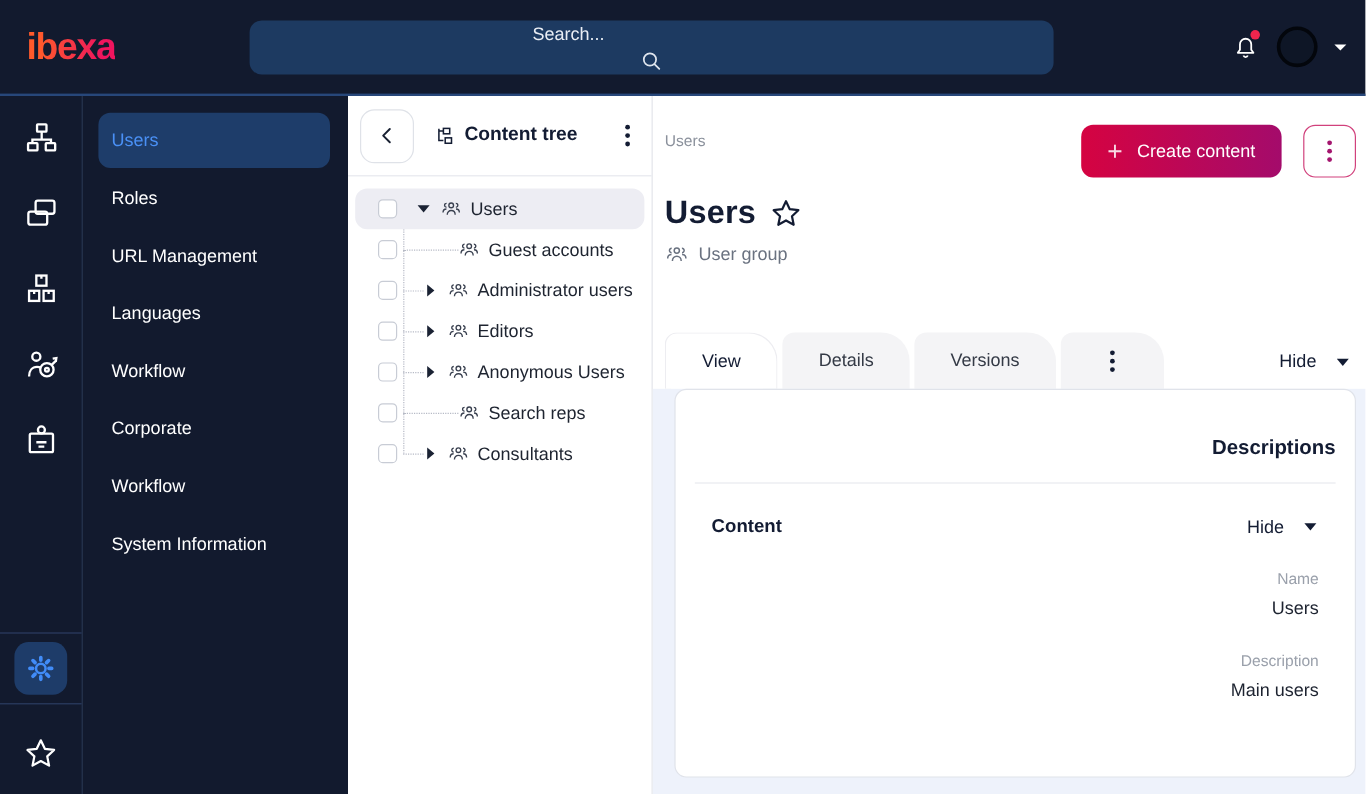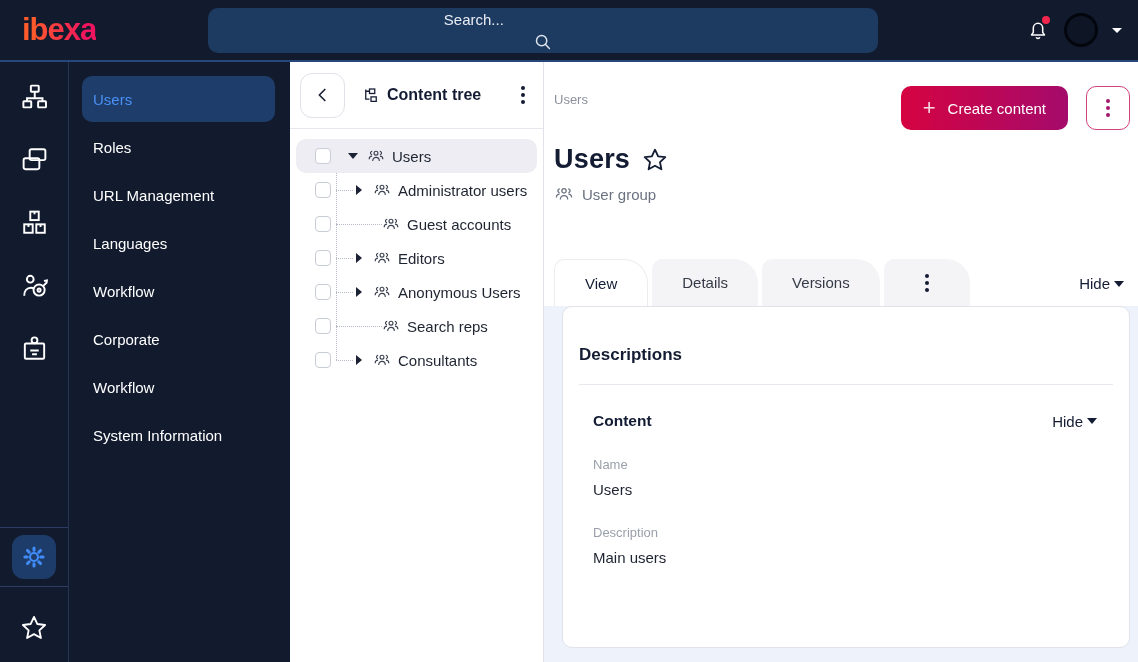--- a/index.html
+++ b/index.html
@@ -1,21 +1,21 @@
 <!DOCTYPE html>
 <html><head>
 <meta charset="utf-8">
 <style>
   * { margin:0; padding:0; box-sizing:border-box; }
   html,body { width:1138px; height:662px; overflow:hidden; background:#fff;
               font-family:"Liberation Sans", sans-serif; }
   .app { width:1138px; height:662px; display:flex; flex-direction:column; }
 
   
-  .topbar { height:62px; background:#121a2e; border-bottom:2px solid #27477a;
+  .topbar { height:80px; background:#121a2e; border-bottom:2px solid #27477a;
             display:flex; align-items:center; flex:0 0 auto; }
   .logo { margin-left:22px; font-size:31px; font-weight:800; letter-spacing:-1px;
           background:linear-gradient(90deg,#ff5a2b 15%,#ef155e 85%);
           -webkit-background-clip:text; background-clip:text; color:transparent;
           cursor:pointer; }
   .search { margin-left:112px; width:670px; height:45px; background:#1d3a61;
             border-radius:10px; display:flex; align-items:center; padding:0 16px;flex-direction:column; }
   .search input { flex:1; background:transparent; border:none; outline:none;
                   color:#fff; font-size:15px; font-family:inherit; }
   .search input::placeholder { color:#e9edf4; opacity:1; }
@@ -108,27 +108,27 @@
   .subtitle { margin-top:9px; display:flex; align-items:center; gap:8px; color:#6a7280; font-size:15px; }
   .subtitle svg { width:20px; height:20px; }
 
   .tabs-row { margin-top:auto; display:flex; align-items:flex-end; }
   .tab { height:47px; padding:0 30px; margin-right:4px; border-radius:10px 24px 0 0;
          background:#f4f4f6; display:flex; align-items:center; font-size:15px;
          color:#343a46; cursor:pointer; }
   .tab.active { background:#fff; border:1px solid #ededf1; border-bottom:none; color:#131c33; }
   .tab-kebab { width:86px; justify-content:center; color:#131c33; }
   .hide-toggle { margin-left:auto; margin-right:6px; margin-bottom:14px; display:flex;
-                 align-items:center; gap:4px; font-size:15px; color:#131c33; cursor:pointer; }
+                 align-items:center; gap:17px; font-size:15px; color:#131c33; cursor:pointer; }
   .tri-down-dark { width:0; height:0; border-left:5px solid transparent;
                    border-right:5px solid transparent; border-top:6px solid #131c33; }
 
   .tab-content { flex:1; background:#eef2fb; padding:0 8px 14px 18px; min-height:0; }
   .card { height:100%; background:#fff; border:1px solid #e0e3ea; border-radius:10px;
-          padding:38px 16px 16px 16px; }
+          padding:38px 16px 16px 16px;text-align:right; }
   .card-heading { font-size:17px; font-weight:bold; color:#131c33; }
   .card-divider { height:1px; background:#e8e9ee; margin-top:19px; }
   .section { margin-top:27px; padding:0 14px; }
   .section-head { display:flex; align-items:center; }
   .section-title { font-size:15.5px; font-weight:bold; color:#131c33; }
   .section-head .hide-toggle { margin:0 2px 0 auto; }
   .field-label { margin-top:27px; font-size:13px; color:#9aa0ab; }
   .field-value { margin-top:9px; font-size:15px; color:#1d2330; }
 </style>
 </head>
@@ -282,49 +282,49 @@
             <svg viewBox="0 0 24 24" fill="none" stroke="currentColor" stroke-width="1.5">
               <circle cx="12" cy="8.2" r="2.6"></circle>
                 <path d="M7.6 18.5c0-2.7 1.9-4.6 4.4-4.6s4.4 1.9 4.4 4.6"></path>
               <path d="M6.8 10.3a2.2 2.2 0 1 1 .1-4.4 M2.9 16.2c0-2.3 1.6-4 3.8-4"></path>
               <path d="M17.2 10.3a2.2 2.2 0 1 0-.1-4.4 M21.1 16.2c0-2.3-1.6-4-3.8-4"></path>
             </svg>
           </span>
           <span class="t-label">Users</span>
         </div>
 
+        <div class="trow leaf">
+          <input type="checkbox" style="">
+          <span class="stub"></span>
+          <span class="t-icon">
+            <svg viewBox="0 0 24 24" fill="none" stroke="currentColor" stroke-width="1.5">
+              <circle cx="12" cy="8.2" r="2.6"></circle>
+                <path d="M7.6 18.5c0-2.7 1.9-4.6 4.4-4.6s4.4 1.9 4.4 4.6"></path>
+              <path d="M6.8 10.3a2.2 2.2 0 1 1 .1-4.4 M2.9 16.2c0-2.3 1.6-4 3.8-4"></path>
+              <path d="M17.2 10.3a2.2 2.2 0 1 0-.1-4.4 M21.1 16.2c0-2.3-1.6-4-3.8-4"></path>
+            </svg>
+          </span>
+          <span class="t-label">Guest accounts</span>
+        </div>
+
         <div class="trow has-caret">
           <input type="checkbox" style="">
           <span class="stub"></span>
           <span class="caret-box">
               <span class="tri-col"></span>
             </span>
           <span class="t-icon">
             <svg viewBox="0 0 24 24" fill="none" stroke="currentColor" stroke-width="1.5">
               <circle cx="12" cy="8.2" r="2.6"></circle>
                 <path d="M7.6 18.5c0-2.7 1.9-4.6 4.4-4.6s4.4 1.9 4.4 4.6"></path>
               <path d="M6.8 10.3a2.2 2.2 0 1 1 .1-4.4 M2.9 16.2c0-2.3 1.6-4 3.8-4"></path>
               <path d="M17.2 10.3a2.2 2.2 0 1 0-.1-4.4 M21.1 16.2c0-2.3-1.6-4-3.8-4"></path>
             </svg>
           </span>
           <span class="t-label">Administrator users</span>
-        </div>
-
-        <div class="trow leaf">
-          <input type="checkbox" style="">
-          <span class="stub"></span>
-          <span class="t-icon">
-            <svg viewBox="0 0 24 24" fill="none" stroke="currentColor" stroke-width="1.5">
-              <circle cx="12" cy="8.2" r="2.6"></circle>
-                <path d="M7.6 18.5c0-2.7 1.9-4.6 4.4-4.6s4.4 1.9 4.4 4.6"></path>
-              <path d="M6.8 10.3a2.2 2.2 0 1 1 .1-4.4 M2.9 16.2c0-2.3 1.6-4 3.8-4"></path>
-              <path d="M17.2 10.3a2.2 2.2 0 1 0-.1-4.4 M21.1 16.2c0-2.3-1.6-4-3.8-4"></path>
-            </svg>
-          </span>
-          <span class="t-label">Guest accounts</span>
         </div>
 
         <div class="trow has-caret">
           <input type="checkbox" style="">
           <span class="stub"></span>
           <span class="caret-box">
               <span class="tri-col"></span>
             </span>
           <span class="t-icon">
             <svg viewBox="0 0 24 24" fill="none" stroke="currentColor" stroke-width="1.5">

